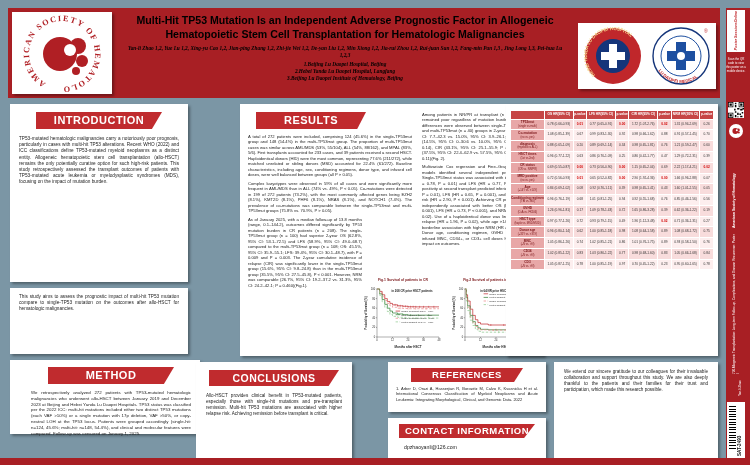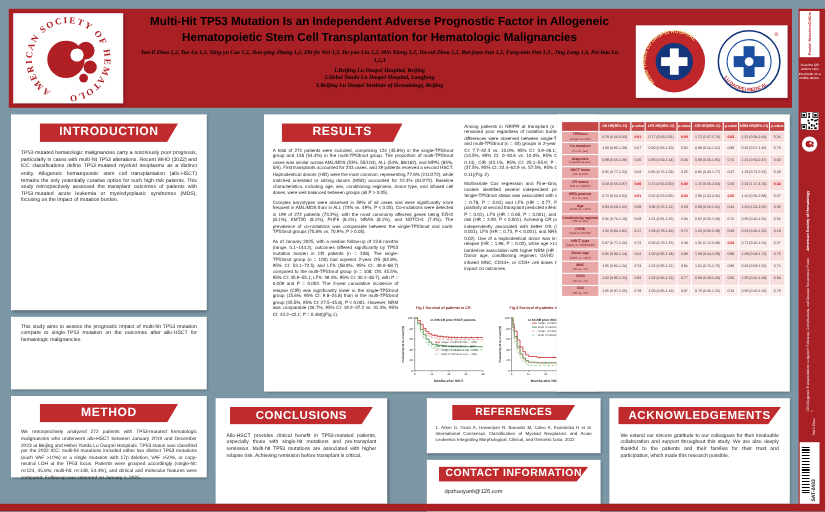--- a/index.html
+++ b/index.html
@@ -82,21 +82,21 @@
 
   <div class="panel" style="left:10px;top:104px;width:178px;height:178px;">
     <div class="banner" style="margin:8px auto 0;width:126px;height:17px;font-size:11px;line-height:17px;">INTRODUCTION</div>
     <div class="btxt" style="margin:7px 9px 0;font-size:4.7px;">TP53-mutated hematologic malignancies carry a notoriously poor prognosis, particularly in cases with multi-hit TP53 alterations. Recent WHO (2022) and ICC classifications define TP53-mutated myeloid neoplasms as a distinct entity. Allogeneic hematopoietic stem cell transplantation (allo-HSCT) remains the only potentially curative option for such high-risk patients. This study retrospectively assessed the transplant outcomes of patients with TP53-mutated acute leukemia or myelodysplastic syndromes (MDS), focusing on the impact of mutation burden.</div>
   </div>
 
   <div class="panel" style="left:10px;top:288px;width:178px;height:66px;">
     <div class="btxt" style="margin:6px 9px 0;font-size:4.7px;">This study aims to assess the prognostic impact of multi-hit TP53 mutation compare to single-TP53 mutation on the outcomes after allo-HSCT for hematologic malignancies.</div>
   </div>
 
-  <div class="panel" style="left:10px;top:360px;width:178px;height:74px;">
+  <div class="panel" style="left:10px;top:360px;width:178px;height:74px;padding-left:12px;">
     <div class="banner" style="margin:7px auto 0;width:126px;height:17px;font-size:11px;line-height:17px;">METHOD</div>
     <div class="btxt" style="margin:6px 9px 0;font-size:4.4px;">We retrospectively analyzed 272 patients with TP53-mutated hematologic malignancies who underwent allo-HSCT between January 2019 and December 2023 at Beijing and Hebei Yanda Lu Daopei Hospitals. TP53 status was classified per the 2022 ICC: multi-hit mutations included either two distinct TP53 mutations (each VAF &gt;10%) or a single mutation with 17p deletion, VAF &gt;50%, or copy-neutral LOH at the TP53 locus. Patients were grouped accordingly (single-hit: n=124, 45.6%; multi-hit: n=148, 54.4%), and clinical and molecular features were compared. Follow-up was censored on January 1, 2025.</div>
   </div>
 
   <div class="panel" style="left:196px;top:104px;width:304px;height:252px;margin-left:44px;">
     <div class="banner" style="position:absolute;left:16px;top:8px;width:110px;height:17px;font-size:11px;line-height:17px;">RESULTS</div>
     <div style="position:absolute;left:8px;top:30px;width:164px;">
       <div class="btxt" style="font-size:4.15px;">A total of 272 patients were included, comprising 124 (45.6%) in the single-TP53mut group and 148 (54.4%) in the multi-TP53mut group. The proportion of multi-TP53mut cases was similar across AML/MDS (53%, 55/104), ALL (54%, 88/162), and MPAL (83%, 5/6). First transplants accounted for 233 cases, and 39 patients received a second HSCT. Haploidentical donors (HID) were the most common, representing 77.6% (211/272), while matched unrelated or sibling donors (MSD) accounted for 22.4% (61/272). Baseline characteristics, including age, sex, conditioning regimens, donor type, and infused cell doses, were well balanced between groups (all P &gt; 0.05).</div>
       <div class="btxt" style="font-size:4.15px;margin-top:3px;">Complex karyotypes were observed in 59% of all cases and were significantly more frequent in AML/MDS than in ALL (74% vs. 49%, P &lt; 0.05). Co-mutations were detected in 199 of 272 patients (73.2%), with the most commonly affected genes being EZH2 (8.1%), KMT2D (8.1%), PHF6 (8.1%), NRAS (8.1%), and NOTCH1 (7.4%). The prevalence of co-mutations was comparable between the single-TP53mut and multi-TP53mut groups (75.8% vs. 70.9%, P &gt; 0.05).</div>
       <div class="btxt" style="font-size:4.15px;margin-top:3px;width:114px;">As of January 2025, with a median follow-up of 13.8 months (range, 0.1–144.2), outcomes differed significantly by TP53 mutation burden in CR patients (n = 208). The single-TP53mut group (n = 100) had superior 2-year OS (62.8%, 95% CI: 53.1–72.5) and LFS (58.9%, 95% CI: 49.0–68.7) compared to the multi-TP53mut group (n = 108; OS: 45.5%, 95% CI: 35.9–55.1; LFS: 39.4%, 95% CI: 30.1–48.7), with P = 0.009 and P = 0.003. The 2-year cumulative incidence of relapse (CIR) was significantly lower in the single-TP53mut group (15.6%, 95% CI: 9.8–24.8) than in the multi-TP53mut group (35.5%, 95% CI: 27.5–45.8), P &lt; 0.001. However, NRM was comparable (26.7%, 95% CI: 19.2–37.2 vs. 31.3%, 95% CI: 24.2–42.1; P = 0.460)(Fig.1).</div>
@@ -423,21 +423,20 @@
     <div class="banner" style="margin:6px auto 0;width:112px;height:14px;font-size:9.5px;line-height:14px;text-align:center;">REFERENCES</div>
     <div class="btxt" style="margin:4px 8px 0;font-size:4px;">1.  Arber D, Orazi A, Hasserjian R, Borowitz M, Calvo K, Kvasnicka H et al. International Consensus Classification of Myeloid Neoplasms and Acute Leukemia: Integrating Morphological, Clinical, and Genomic Data. 2022</div>
   </div>
 
   <div class="panel" style="left:388px;top:418px;width:158px;height:48px;">
     <div class="banner" style="margin:6px auto 0;width:136px;height:14px;font-size:9.5px;line-height:14px;">CONTACT INFORMATION</div>
     <div style="margin:6px 0 0 16px;font-size:5.2px;color:#222;">dpzhaoyanli@126.com</div>
   </div>
 
   <div class="panel" style="left:554px;top:362px;width:164px;height:96px;">
-    <div class="banner" style="margin:8px auto 0;width:148px;height:16px;font-size:10.5px;line-height:16px;">ACKNOWLEDGEMENTS</div>
     <div class="btxt" style="margin:7px 10px 0;font-size:4.6px;">We extend our sincere gratitude to our colleagues for their invaluable collaboration and support throughout this study. We are also deeply thankful to the patients and their families for their trust and participation, which made this research possible.</div>
   </div>
 
   <div style="position:absolute;left:726px;top:8px;width:24px;height:457px;background:#a81f24;">
     <div style="position:absolute;left:1px;top:2px;width:18px;height:42px;background:#fff;display:flex;align-items:center;justify-content:center;">
       <div class="vtext" style="font-size:3.6px;color:#c0272b;font-weight:bold;font-style:italic;text-align:center;">Poster SessionsOnline</div>
     </div>
     <div class="scanbox" style="position:absolute;left:0;top:50px;width:20px;">Scan the QR code to view this poster on a mobile device.</div>
     <div style="position:absolute;left:2px;top:94px;width:16px;height:16px;background:#fff;">
       <svg viewBox="0 0 21 21" width="16" height="16">

